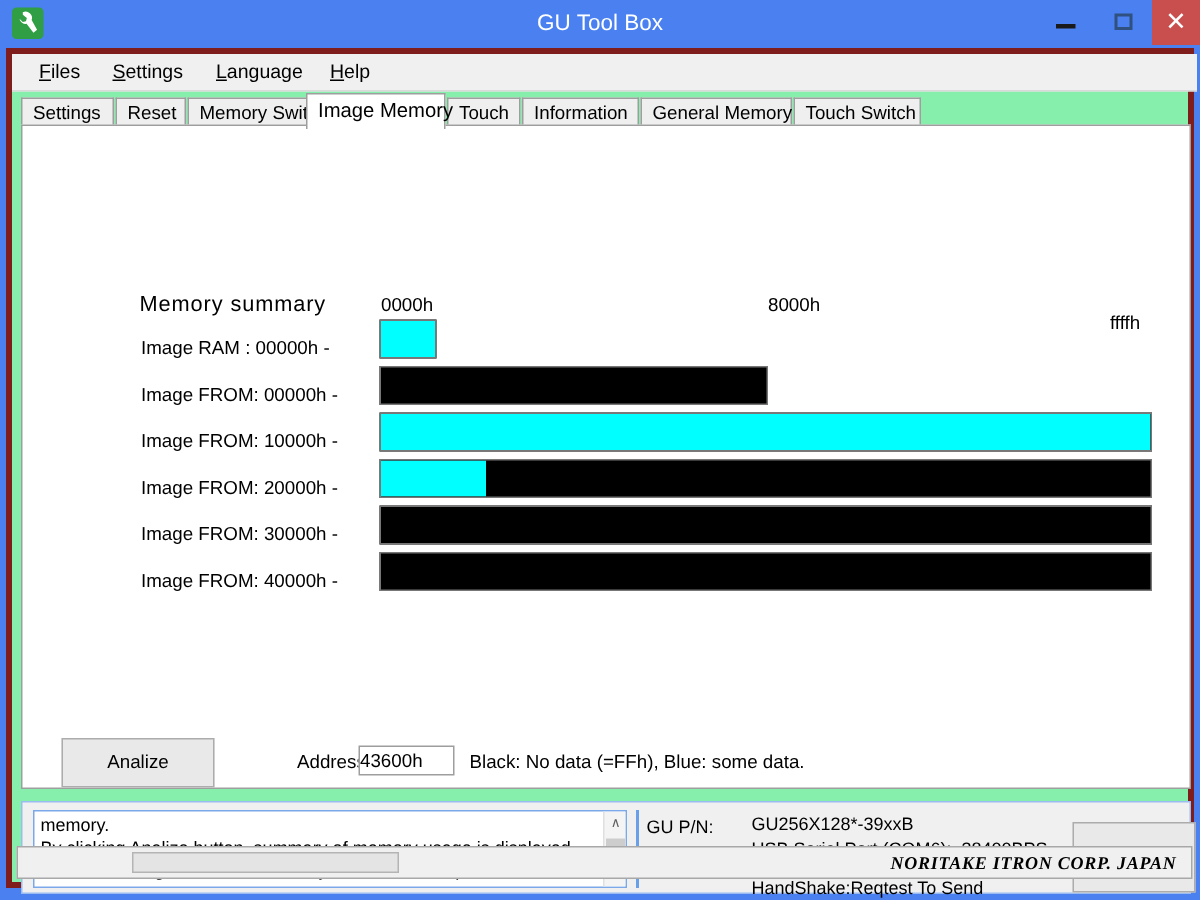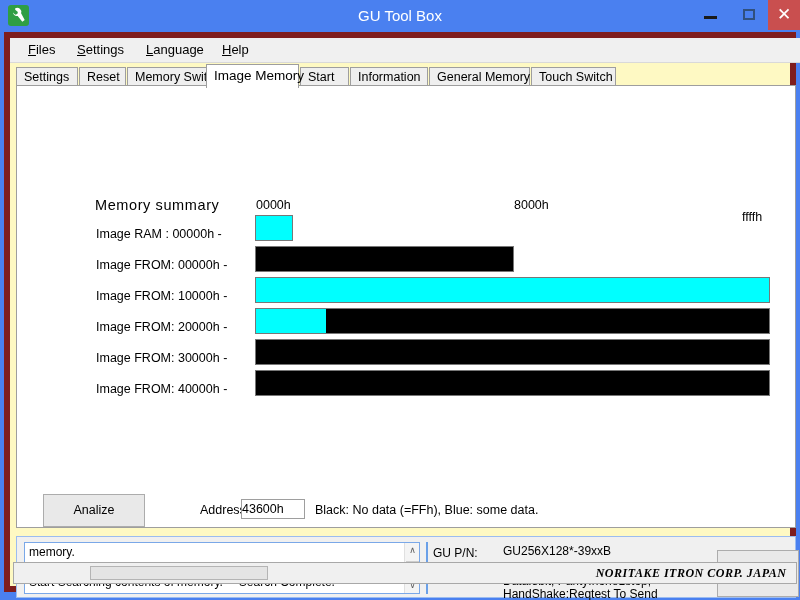--- a/index.html
+++ b/index.html
@@ -71,22 +71,22 @@
     position:absolute; left:0; top:0; width:32px; height:30px;
     color:#ffffff; font-size: 17px; line-height: 30px; text-align:center;
     font-family: "Liberation Sans", sans-serif;
   }
 
   
   #client {
     position: absolute;
     left: 4px; top: 32px;
     width: 792px; height: 560px;
-    background: #fef9c3;
-    border: 6px solid #7f1d1d;
+    background: #86efac;
+    border: 4px solid #7f1d1d;
     box-sizing: border-box;
   }
 
   
   #menubar {
     position: absolute;
     left: 0; top: 0;
     width: 790px; height: 24px;
     background: #f0f0f0;
     border-bottom: 1px solid #d9d9d9;
@@ -392,21 +392,21 @@
       <div class="menu-item" style="left:63px"><u>S</u>ettings</div>
       <div class="menu-item" style="left:132px"><u>L</u>anguage</div>
       <div class="menu-item" style="left:208px"><u>H</u>elp</div>
     </div>
 
     <div id="tabstrip">
       <div class="tab" style="left:0px;width:62px">Settings</div>
       <div class="tab" style="left:63px;width:47px">Reset</div>
       <div class="tab" style="left:111px;width:94px">Memory Switch</div>
       <div class="tab selected" style="left:190px;width:93px">Image Memory</div>
-      <div class="tab" style="left:284px;width:49px">Start</div>
+      <div class="tab" style="left:284px;width:49px">Touch</div>
       <div class="tab" style="left:334px;width:78px">Information</div>
       <div class="tab" style="left:413px;width:101px">General Memory</div>
       <div class="tab" style="left:515px;width:85px">Touch Switch</div>
     </div>
 
     <div id="panel">
 
       <div class="mem-title">Memory summary</div>
 
       <div class="axis-label" id="axis-0000h">0000h</div>

